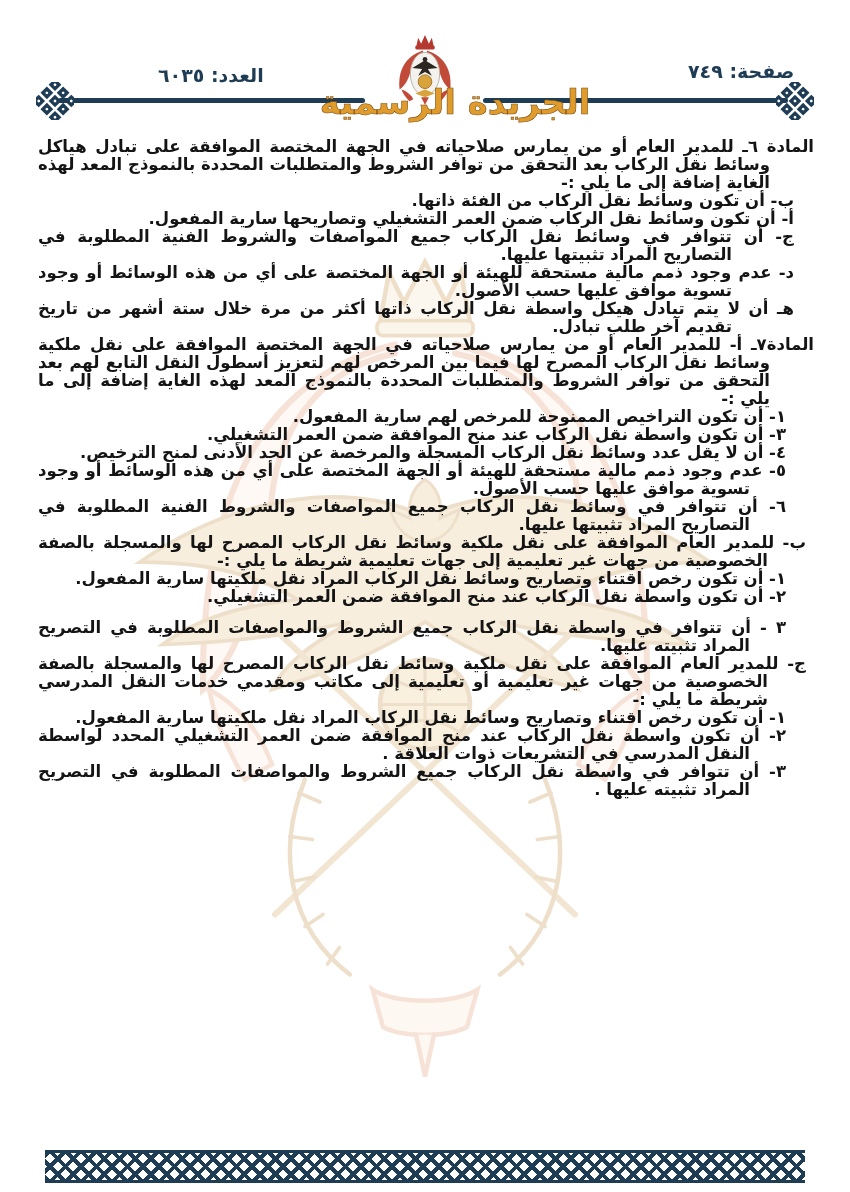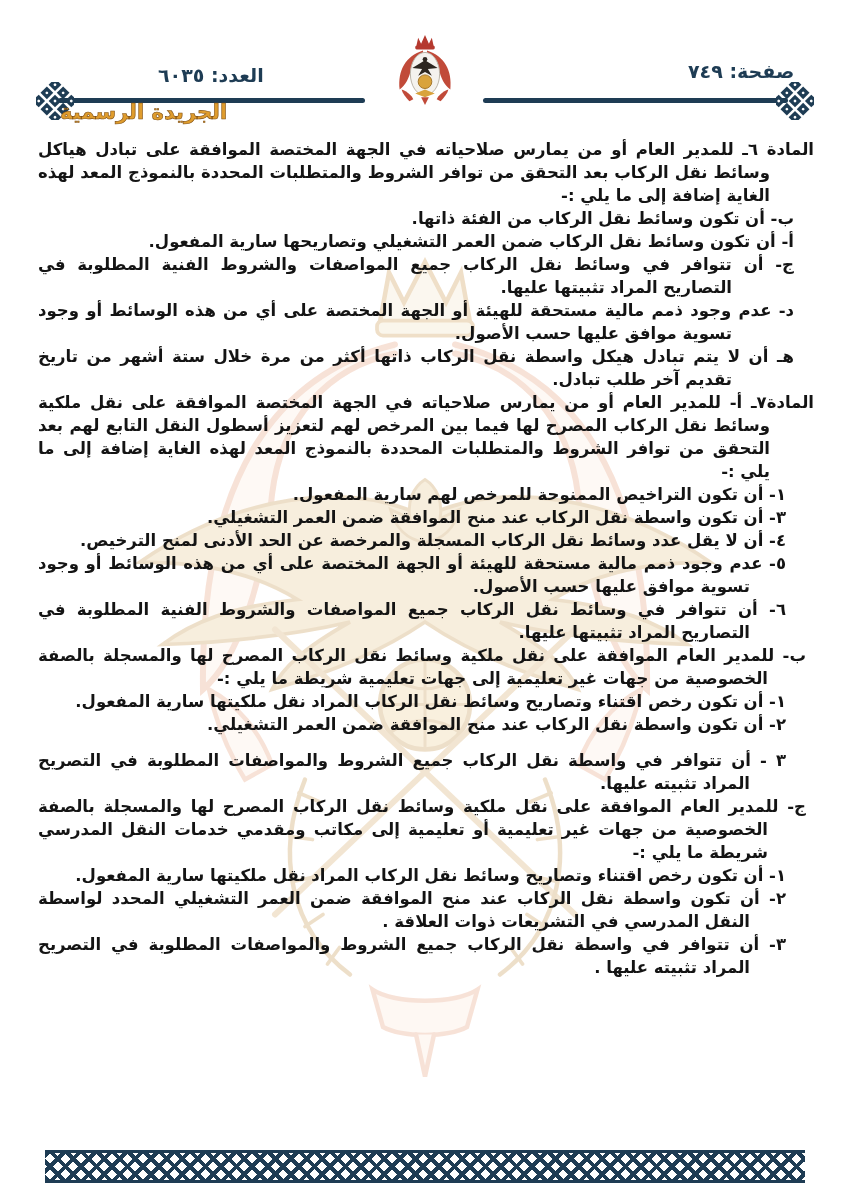--- a/index.html
+++ b/index.html
@@ -34,25 +34,25 @@
     border-radius:3px;
   }
   .hline-left{left:58px;top:98px;width:307px;}
   .hline-right{left:483px;top:98px;width:305px;}
   .knot{position:absolute;width:38px;height:38px;}
   .knot-left{left:36px;top:82px;}
   .knot-right{left:776px;top:82px;}
   .emblem{position:absolute;left:386px;top:32px;width:78px;height:76px;}
   .gazette-title{
     position:absolute;
-    left:60px;right:0;top:100px;
-    text-align:left;
+    left:60px;right:0;top:82px;
+    text-align:center;
     direction:rtl;
     font-weight:bold;
-    font-size:21px;
+    font-size:34px;
     color:var(--gold);
     -webkit-text-stroke:0.6px #7c4c12;
     letter-spacing:1px;
   }
   
   .watermark{
     position:absolute;
     left:95px;top:252px;
     width:660px;height:845px;
     opacity:0.45;
@@ -62,21 +62,21 @@
   
   .doc-body{
     position:absolute;
     left:38px;right:36px;top:138px;
     z-index:1;
     direction:rtl;
     text-align:justify;
     color:var(--ink);
     font-weight:bold;
     font-size:16.5px;
-    line-height:23px;
+    line-height:18px;
   }
   .doc-body p{margin:0;}
   .lvl-article{padding-right:44px;text-indent:-44px;}
   .lvl-letter{padding-right:82px;text-indent:-62px;}
   .lvl-sub{padding-right:46px;text-indent:-38px;}
   .lvl-num{padding-right:64px;text-indent:-36px;}
   .gap{margin-top:13px !important;}
   
   .braid{
     position:absolute;

